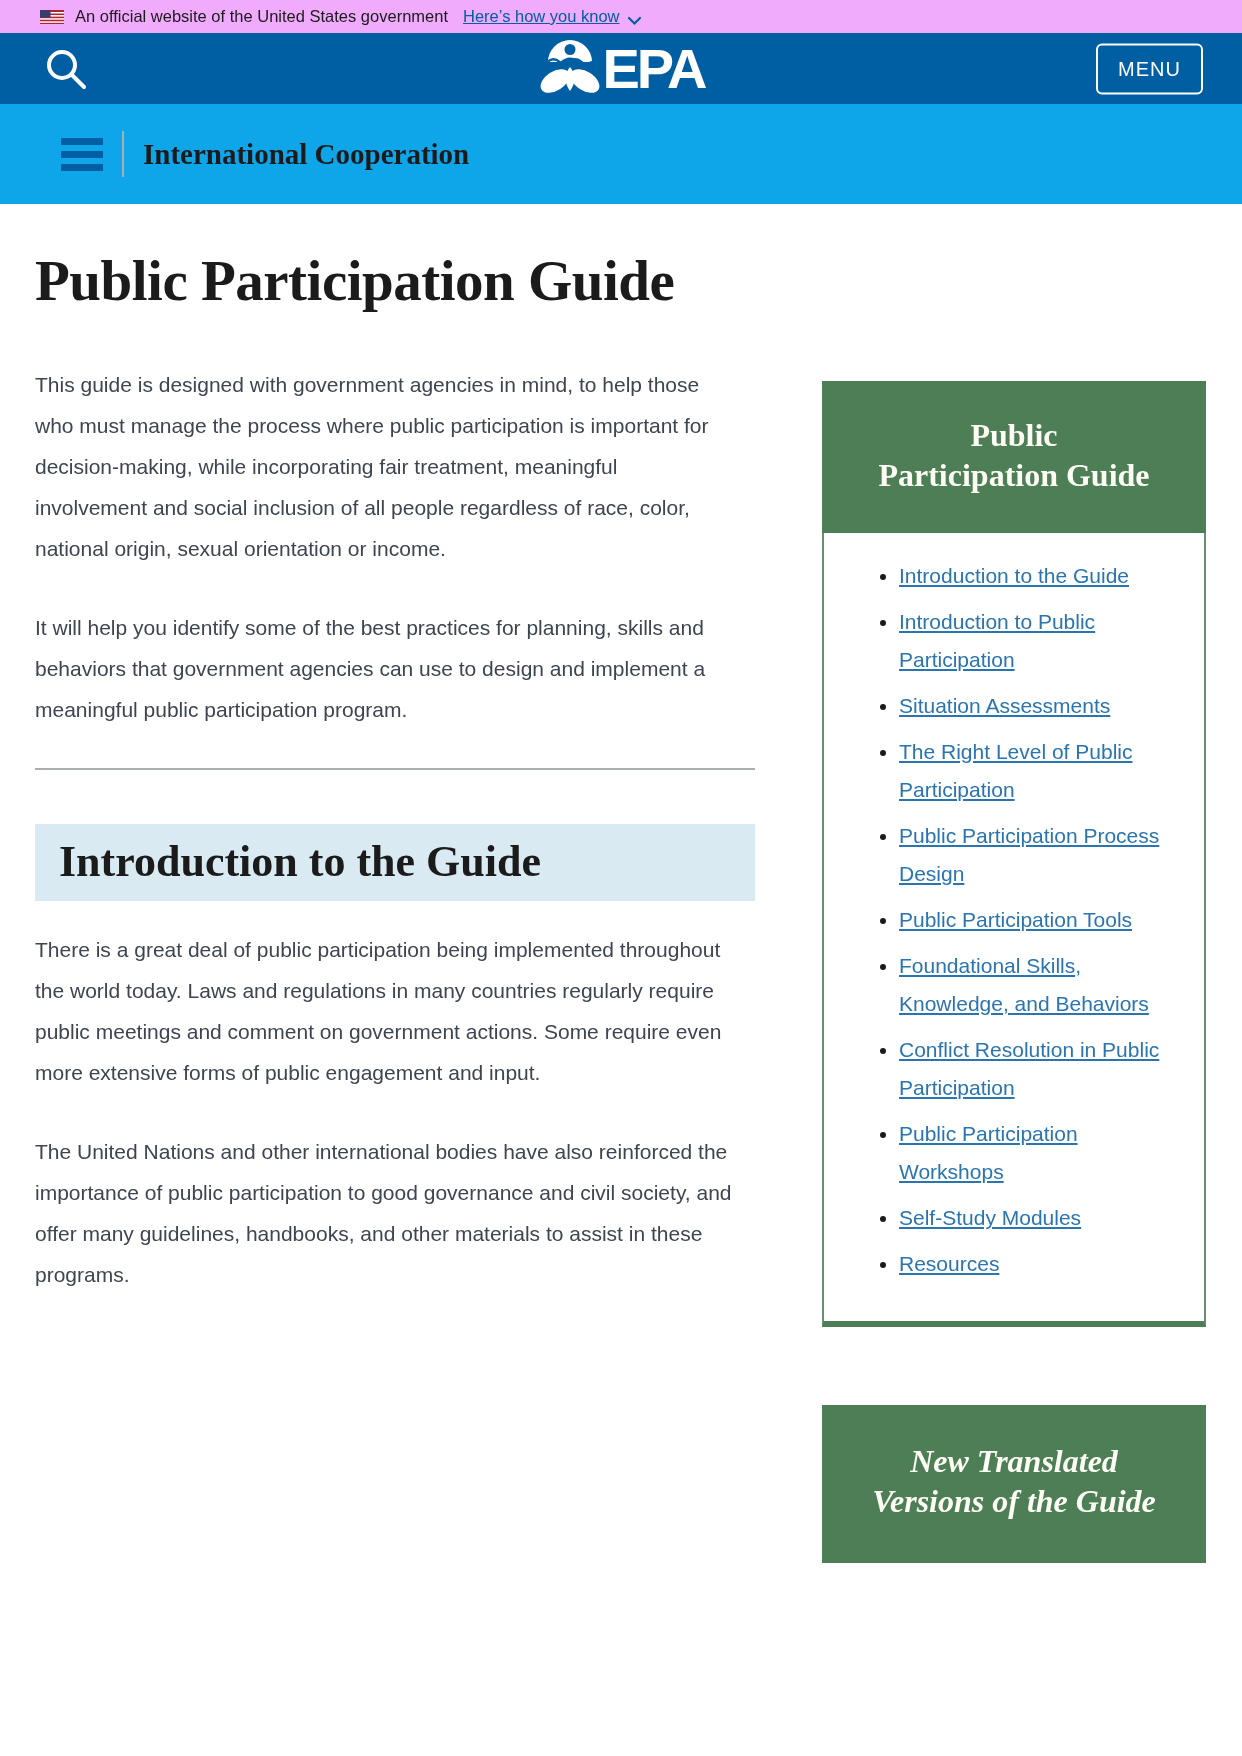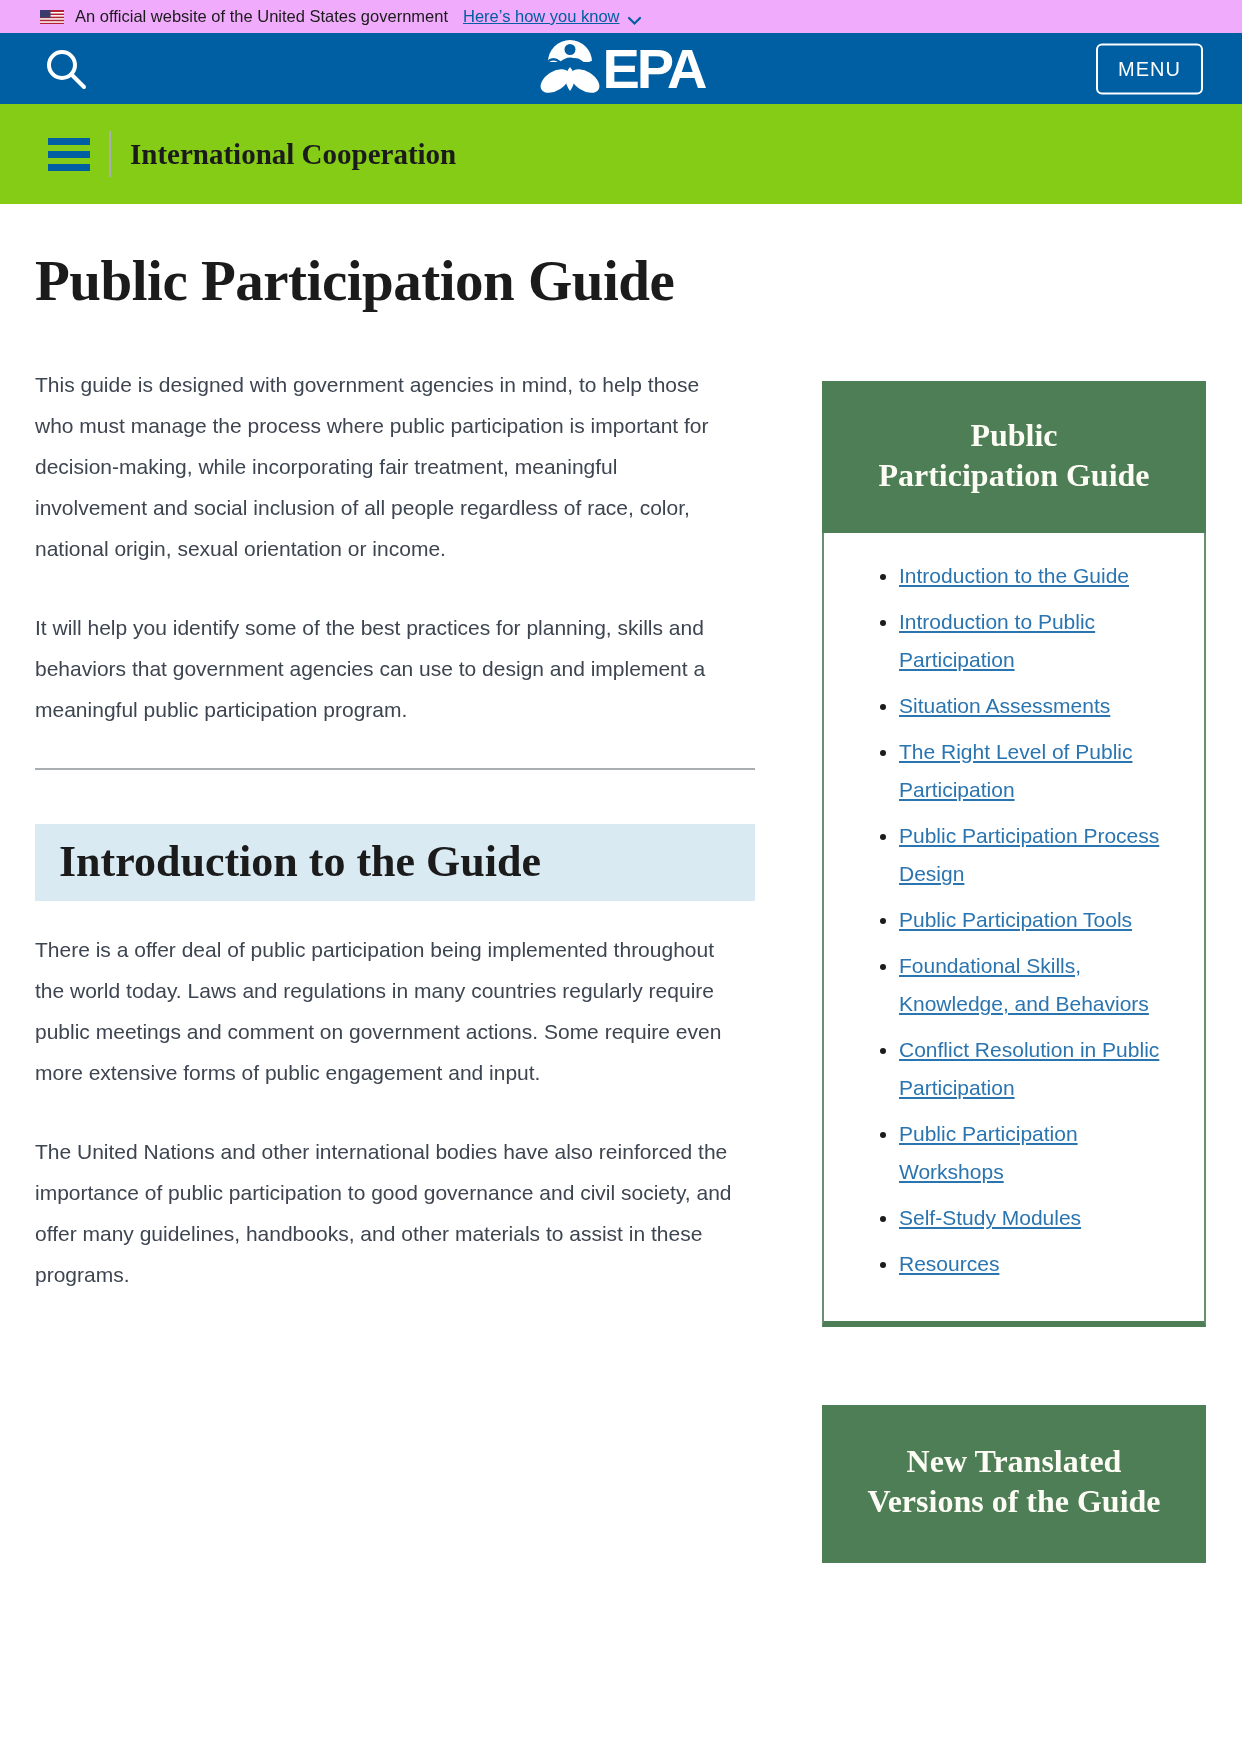--- a/index.html
+++ b/index.html
@@ -20,22 +20,22 @@
   .search-btn { position:absolute; left:42px; top:50%; transform:translateY(-50%);
     background:none; border:none; cursor:pointer; line-height:0; }
   .logo { display:flex; align-items:center; gap:1px; cursor:pointer; }
   .logo-text { color:#fff; font-size:56px; font-weight:bold; letter-spacing:-3px; line-height:1; }
   .menu-btn { position:absolute; right:39px; top:50%; transform:translateY(-50%);
     background:transparent; color:#fff; border:2px solid #fff; border-radius:6px;
     font-size:20px; padding:12px 20px; letter-spacing:1px; cursor:pointer;
     font-family:"Liberation Sans",sans-serif; }
 
   
-  .breadcrumb-band { height:100px; background:#84cc16; display:flex;
-    align-items:center; padding-left:48px; gap:19px; }
+  .breadcrumb-band { height:100px; background:#0ea5e9; display:flex;
+    align-items:center; padding-left:61px; gap:19px; }
   .hamburger { width:42px; display:flex; flex-direction:column; gap:6px;
     background:none; border:none; cursor:pointer; }
   .hamburger span { height:7px; background:#005ea2; }
   .crumb-divider { width:2px; height:46px; background:#a9aeb1; }
   .crumb-label { font-family:"Liberation Serif","DejaVu Serif",serif; font-weight:bold;
     font-size:29px; color:#1b1b1b; cursor:pointer; }
 
   
   .content { display:flex; align-items:flex-start; padding:0 36px 0 35px; }
   .main-col { width:720px; }
@@ -53,21 +53,21 @@
     font-family:"Liberation Serif","DejaVu Serif",serif; font-weight:bold;
     font-size:32px; line-height:40px; text-align:center; padding:34px 55px 38px; }
   .side-links-wrap { background:#fff; border:2px solid #6a8f70; border-top:none;
     border-bottom:6px solid #4d7e56; padding:24px 16px 30px 0; }
   ul.side-links { list-style:disc outside; padding-left:75px; }
   .side-links li { margin-bottom:8px; font-size:21px; line-height:38px; }
   .side-links li::marker { color:#1b1b1b; }
   .side-links a { color:#2a74b0; text-decoration:underline; cursor:pointer; }
   .side-box2 { margin-top:78px; background:#4d7e56; color:#fdfdf5;
     font-family:"Liberation Serif","DejaVu Serif",serif; font-weight:bold;
-    font-size:32px; line-height:40px; text-align:center; padding:36px 40px 42px; }
+    font-size:32px; line-height:40px; text-align:center; padding:36px 40px 42px;font-style:italic; }
 </style>
 </head>
 <body>
 
 <div class="gov-banner">
   <span class="flag-icon">
     <svg width="24" height="14" viewBox="0 0 24 14">
       <rect width="24" height="14" fill="#b22234"></rect>
       <g fill="#ffffff">
         <rect y="2" width="24" height="1.5"></rect>
@@ -129,21 +129,21 @@
   <div class="main-col">
     <h1 class="serif">Public Participation Guide</h1>
 
     <p>This guide is designed with government agencies in mind, to help those who must manage the process where public participation is important for decision-making, while incorporating fair treatment, meaningful involvement and social inclusion of all people regardless of race, color, national origin, sexual orientation or income.</p>
     <p>It will help you identify some of the best practices for planning, skills and behaviors that government agencies can use to design and implement a meaningful public participation program.</p>
 
     <hr>
 
     <h2 class="section-heading">Introduction to the Guide</h2>
 
-    <p>There is a offer deal of public participation being implemented throughout the world today. Laws and regulations in many countries regularly require public meetings and comment on government actions. Some require even more extensive forms of public engagement and input.</p>
+    <p>There is a great deal of public participation being implemented throughout the world today. Laws and regulations in many countries regularly require public meetings and comment on government actions. Some require even more extensive forms of public engagement and input.</p>
     <p>The United Nations and other international bodies have also reinforced the importance of public participation to good governance and civil society, and offer many guidelines, handbooks, and other materials to assist in these programs.</p>
   </div>
 
   <aside class="sidebar">
     <div>
       <div class="side-box-header">Public Participation Guide</div>
       <div class="side-links-wrap">
         <ul class="side-links">
           <li><a>Introduction to the Guide</a></li>
           <li><a>Introduction to Public Participation</a></li>

